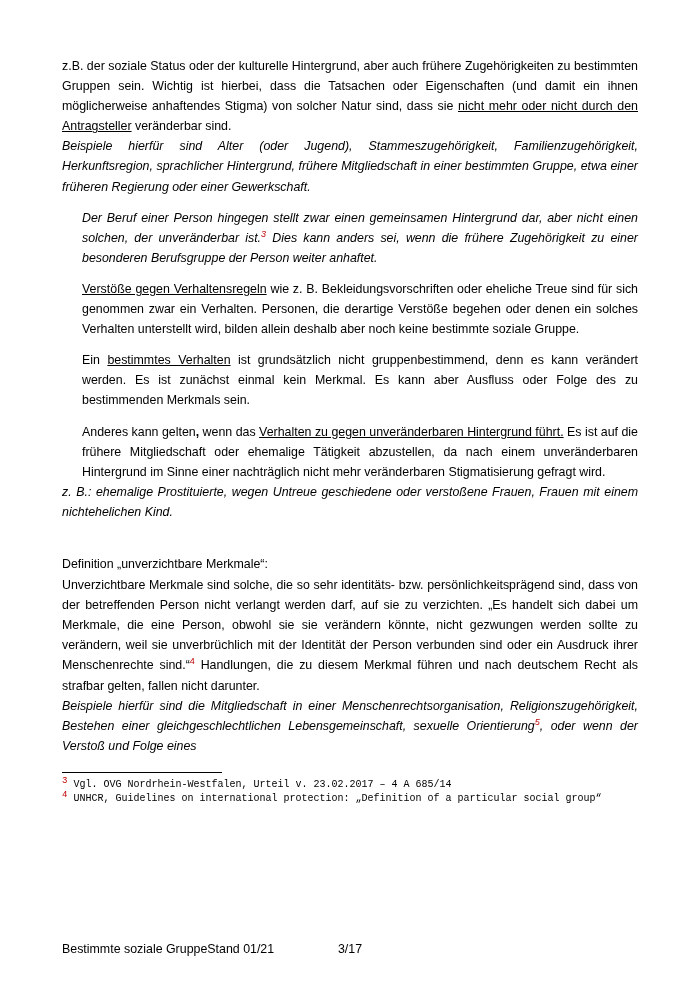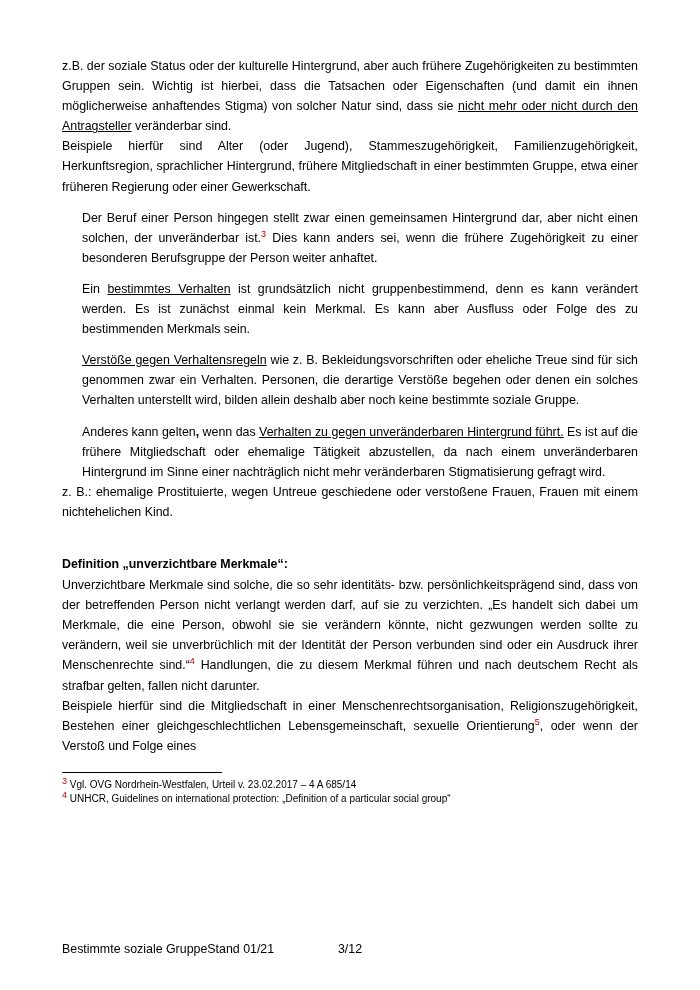--- a/index.html
+++ b/index.html
@@ -31,41 +31,42 @@
     color: #000000;
   }
   p {
     margin: 0 0 0 0;
   }
   p.gap {
     margin-top: 11px;
     margin-left: 20px;
   }
   .italic {
+    font-style: italic;
   }
   .bold {
     font-weight: bold;
   }
   .u {
     text-decoration: underline;
   }
   sup {
     font-size: 9px;
     vertical-align: super;
     line-height: 0;
     color: #c00000;
   }
   .footnote-rule {
     width: 160px;
     height: 1px;
     background: #000000;
     margin: 16px 0 5px 0;
   }
   .footnotes {
-    font-family: Liberation Sans, sans-serif;
+    font-family: Liberation Mono, monospace;
     font-size: 10px;
     line-height: 1.42;
     text-align: justify;
   }
   .footnotes .fn {
     margin-bottom: 0px;
   }
   .fn-num {
     color: #c00000;
     font-size: 9px;
@@ -88,41 +89,41 @@
     text-align: center;
     pointer-events: none;
   }
   .footer .left, .footer .right {
     position: relative;
     z-index: 2;
   }
   .section-heading {
     font-family: "Liberation Sans", sans-serif;
     font-size: 12.4px;
-    font-weight: bold;
+    font-weight: normal;
     margin-top: 32px;
     margin-bottom: 1px;
   }
 </style>
 </head>
 <body>
 
 <div class="page">
 
   <div class="body-text">
 
     <p>z.B. der soziale Status oder der kulturelle Hintergrund, aber auch frühere Zugehörigkeiten zu bestimmten Gruppen sein. Wichtig ist hierbei, dass die Tatsachen oder Eigenschaften (und damit ein ihnen möglicherweise anhaftendes Stigma) von solcher Natur sind, dass sie <span class="u">nicht mehr oder nicht durch den Antragsteller</span> veränderbar sind.</p>
 
     <p class="italic">Beispiele hierfür sind Alter (oder Jugend), Stammeszugehörigkeit, Familienzugehörigkeit, Herkunftsregion, sprachlicher Hintergrund, frühere Mitgliedschaft in einer bestimmten Gruppe, etwa einer früheren Regierung oder einer Gewerkschaft.</p>
 
     <p class="italic gap">Der Beruf einer Person hingegen stellt zwar einen gemeinsamen Hintergrund dar, aber nicht einen solchen, der unveränderbar ist.<sup>3</sup> Dies kann anders sei, wenn die frühere Zugehörigkeit zu einer besonderen Berufsgruppe der Person weiter anhaftet.</p>
 
+    <p class="gap"><span class="u">Verstöße gegen Verhaltensregeln</span> wie z. B. Bekleidungsvorschriften oder eheliche Treue sind für sich genommen zwar ein Verhalten. Personen, die derartige Verstöße begehen oder denen ein solches Verhalten unterstellt wird, bilden allein deshalb aber noch keine bestimmte soziale Gruppe.</p>
+
     <p class="gap">Ein <span class="u">bestimmtes Verhalten</span> ist grundsätzlich nicht gruppenbestimmend, denn es kann verändert werden. Es ist zunächst einmal kein Merkmal. Es kann aber Ausfluss oder Folge des zu bestimmenden Merkmals sein.</p>
-
-    <p class="gap"><span class="u">Verstöße gegen Verhaltensregeln</span> wie z. B. Bekleidungsvorschriften oder eheliche Treue sind für sich genommen zwar ein Verhalten. Personen, die derartige Verstöße begehen oder denen ein solches Verhalten unterstellt wird, bilden allein deshalb aber noch keine bestimmte soziale Gruppe.</p>
 
     <p class="gap">Anderes kann gelten<span class="bold">,</span> wenn das <span class="u">Verhalten zu gegen unveränderbaren Hintergrund führt.</span> Es ist auf die frühere Mitgliedschaft oder ehemalige Tätigkeit abzustellen, da nach einem unveränderbaren Hintergrund im Sinne einer nachträglich nicht mehr veränderbaren Stigmatisierung gefragt wird.</p>
 
     <p class="italic">z. B.: ehemalige Prostituierte, wegen Untreue geschiedene oder verstoßene Frauen, Frauen mit einem nichtehelichen Kind.</p>
 
     <div class="section-heading">Definition „unverzichtbare Merkmale“:</div>
 
     <p>Unverzichtbare Merkmale sind solche, die so sehr identitäts- bzw. persönlichkeitsprägend sind, dass von der betreffenden Person nicht verlangt werden darf, auf sie zu verzichten. „Es handelt sich dabei um Merkmale, die eine Person, obwohl sie sie verändern könnte, nicht gezwungen werden sollte zu verändern, weil sie unverbrüchlich mit der Identität der Person verbunden sind oder ein Ausdruck ihrer Menschenrechte sind.“<sup>4</sup> Handlungen, die zu diesem Merkmal führen und nach deutschem Recht als strafbar gelten, fallen nicht darunter.</p>
 
     <p class="italic">Beispiele hierfür sind die Mitgliedschaft in einer Menschenrechtsorganisation, Religionszugehörigkeit, Bestehen einer gleichgeschlechtlichen Lebensgemeinschaft, sexuelle Orientierung<sup>5</sup>, oder wenn der Verstoß und Folge eines</p>
@@ -131,17 +132,17 @@
 
   <div class="footnote-rule"></div>
 
   <div class="footnotes">
     <div class="fn"><span class="fn-num">3</span> <span>Vgl. OVG Nordrhein-Westfalen, Urteil v. 23.02.2017 – 4 A 685/14</span></div>
     <div class="fn"><span class="fn-num">4</span> <span>UNHCR, Guidelines on international protection: „Definition of a particular social group“</span></div>
   </div>
 
   <div class="footer">
     <div class="left">Bestimmte soziale Gruppe</div>
-    <div class="center">3/12</div>
+    <div class="center">3/17</div>
     <div class="right">Stand 01/21</div>
   </div>
 
 </div>
 
 </body></html>

